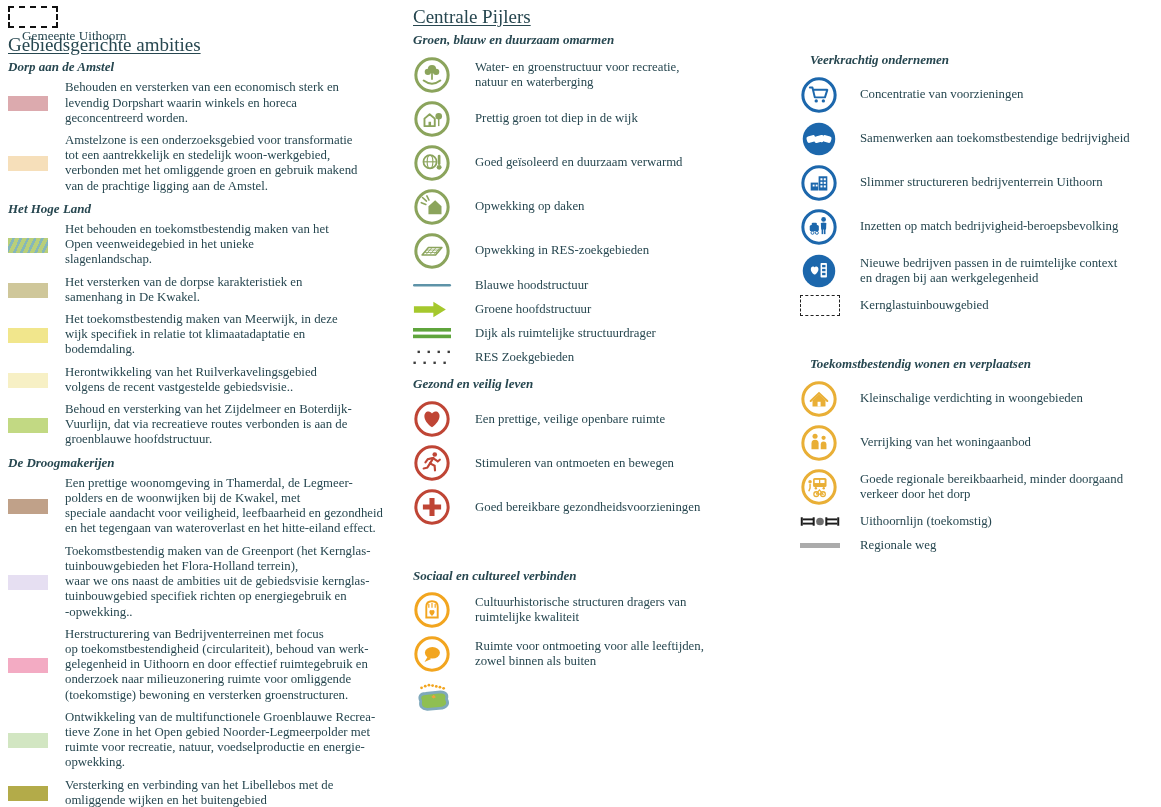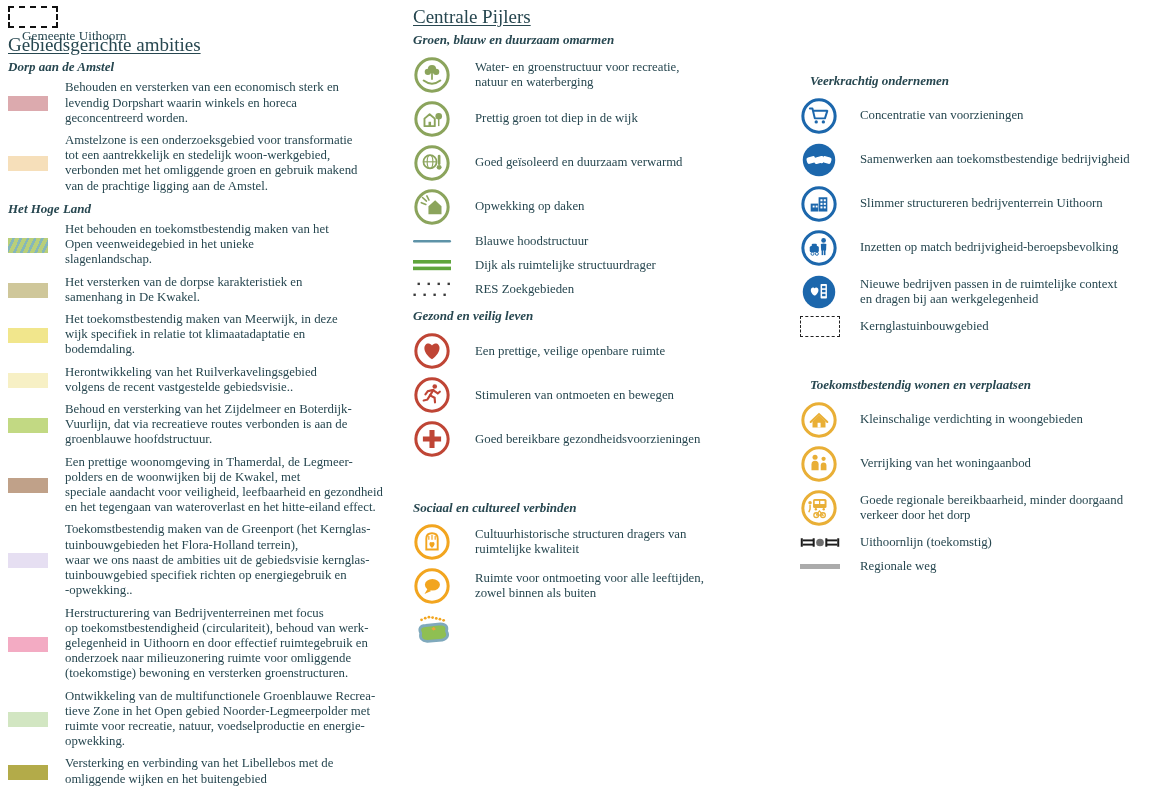--- a/index.html
+++ b/index.html
@@ -4,21 +4,21 @@
 <style>
   html,body{margin:0;padding:0;}
   body{
     width:1161px;height:807px;background:#ffffff;position:relative;overflow:hidden;
     font-family:"Liberation Serif","DejaVu Serif",serif;
     color:#274750;font-size:12.8px;line-height:15.2px;
   }
   .col{position:absolute;top:0;}
   .col-left{left:8px;width:402px;}
   .col-mid{left:413px;width:382px;}
-  .col-right{left:800px;width:358px;margin-top:21px;}
+  .col-right{left:800px;width:358px;}
 
   .muni-row{display:flex;align-items:flex-start;margin-top:6px;height:22px;flex-direction:column;}
   .muni-box{width:46px;height:18px;border:2px dashed #111;background:#fff;flex:0 0 auto;}
   .muni-label{margin-left:14px;font-size:13.2px;}
 
   .col-heading{font-size:19px;text-decoration:underline;text-underline-offset:2px;margin-top:9px;margin-bottom:4px;}
   .section-title{font-style:italic;font-weight:600;font-size:13px;margin-top:7px;margin-bottom:6px;}
 
   .amb-item{display:flex;align-items:center;margin-bottom:7px;}
   .amb-swatch{width:40px;height:15px;flex:0 0 auto;margin-top:1px;}
@@ -91,20 +91,21 @@
 volgens de recent vastgestelde gebiedsvisie..</span></span>
         </div>
         <div class="amb-item">
           <span class="amb-swatch" style="background: rgb(194, 217, 131);"></span>
           <span class="amb-text"><span>Behoud en versterking van het </span><b>Zijdelmeer en Boterdijk-
 Vuurlijn</b><span>, dat via recreatieve routes verbonden is aan de
 groenblauwe hoofdstructuur.</span></span>
         </div>
       </div>
       <div>
+        <div class="section-title">De Droogmakerijen</div>
         <div class="amb-item">
           <span class="amb-swatch" style="background: rgb(192, 161, 137);"></span>
           <span class="amb-text"><span>Een prettige woonomgeving in </span><b>Thamerdal, de Legmeer-
 polders en de woonwijken bij de Kwakel</b><span>, met
 speciale aandacht voor veiligheid, leefbaarheid en gezondheid
 en het tegengaan van wateroverlast en het hitte-eiland effect.</span></span>
         </div>
         <div class="amb-item">
           <span class="amb-swatch" style="background: rgb(230, 223, 242);"></span>
           <span class="amb-text"><span>Toekomstbestendig maken van de </span><b>Greenport</b><span> (het Kernglas-
@@ -188,27 +189,51 @@
               <path d="M19.5 23 l8.5-7.5 8 7.5 v10 h-16.5 z" fill="currentColor"></path>
               <g stroke="currentColor" stroke-width="2" stroke-linecap="round">
                 <line x1="12" y1="12" x2="17" y2="16.5"></line>
                 <line x1="10.5" y1="18.5" x2="16.2" y2="20.8"></line>
                 <line x1="17.5" y1="10" x2="20.2" y2="15.2"></line>
               </g>
             </svg>
           </span>
           <span class="plabel">Opwekking op daken</span>
         </div>
+        <div class="prow">
+          <span class="pic" style="color: rgb(139, 164, 92);">
+            <svg width="38" height="38" viewBox="0 0 48 48">
+              <circle cx="24" cy="24" r="20.4" fill="none" stroke="currentColor" stroke-width="3.8"></circle>
+              <path d="M11.5 29 l8-9.5 h17 l-8 9.5 z" fill="none" stroke="currentColor" stroke-width="2" stroke-linejoin="round"></path>
+              <g stroke="currentColor" stroke-width="1.1">
+                <line x1="15.2" y1="25.8" x2="32" y2="25.8"></line>
+                <line x1="17.8" y1="22.8" x2="34.3" y2="22.8"></line>
+                <line x1="23.5" y1="20.3" x2="16.5" y2="28.3"></line>
+                <line x1="28.6" y1="20.3" x2="21.6" y2="28.3"></line>
+                <line x1="33.6" y1="20.3" x2="26.6" y2="28.3"></line>
+              </g>
+            </svg>
+          </span>
+          <span class="plabel">Opwekking in RES-zoekgebieden</span>
+        </div>
         <div class="prow symbol">
           <span class="pic" style="color: rgb(139, 164, 92);">
             <svg width="40" height="16" viewBox="0 0 40 16">
               <rect x="0" y="7" width="38" height="2.6" rx="1.3" fill="#5e93a8"></rect>
             </svg>
           </span>
           <span class="plabel">Blauwe hoodstructuur</span>
+        </div>
+        <div class="prow symbol">
+          <span class="pic" style="color: rgb(139, 164, 92);">
+            <svg width="37" height="19" viewBox="0 0 40 20">
+              <path d="M1 6.5 h21 v-4.8 l13.5 8.3 -13.5 8.3 v-4.8 h-21 z" fill="#a5c82d"></path>
+            </svg>
+          </span>
+          <span class="plabel">Groene hoofdstructuur</span>
         </div>
         <div class="prow symbol">
           <span class="pic" style="color: rgb(139, 164, 92);">
             <svg width="40" height="16" viewBox="0 0 40 16">
               <rect x="0" y="3" width="38" height="3.6" fill="#5fa53c"></rect>
               <rect x="0" y="9.6" width="38" height="3.6" fill="#5fa53c"></rect>
             </svg>
           </span>
           <span class="plabel">Dijk als ruimtelijke structuurdrager</span>
         </div>

